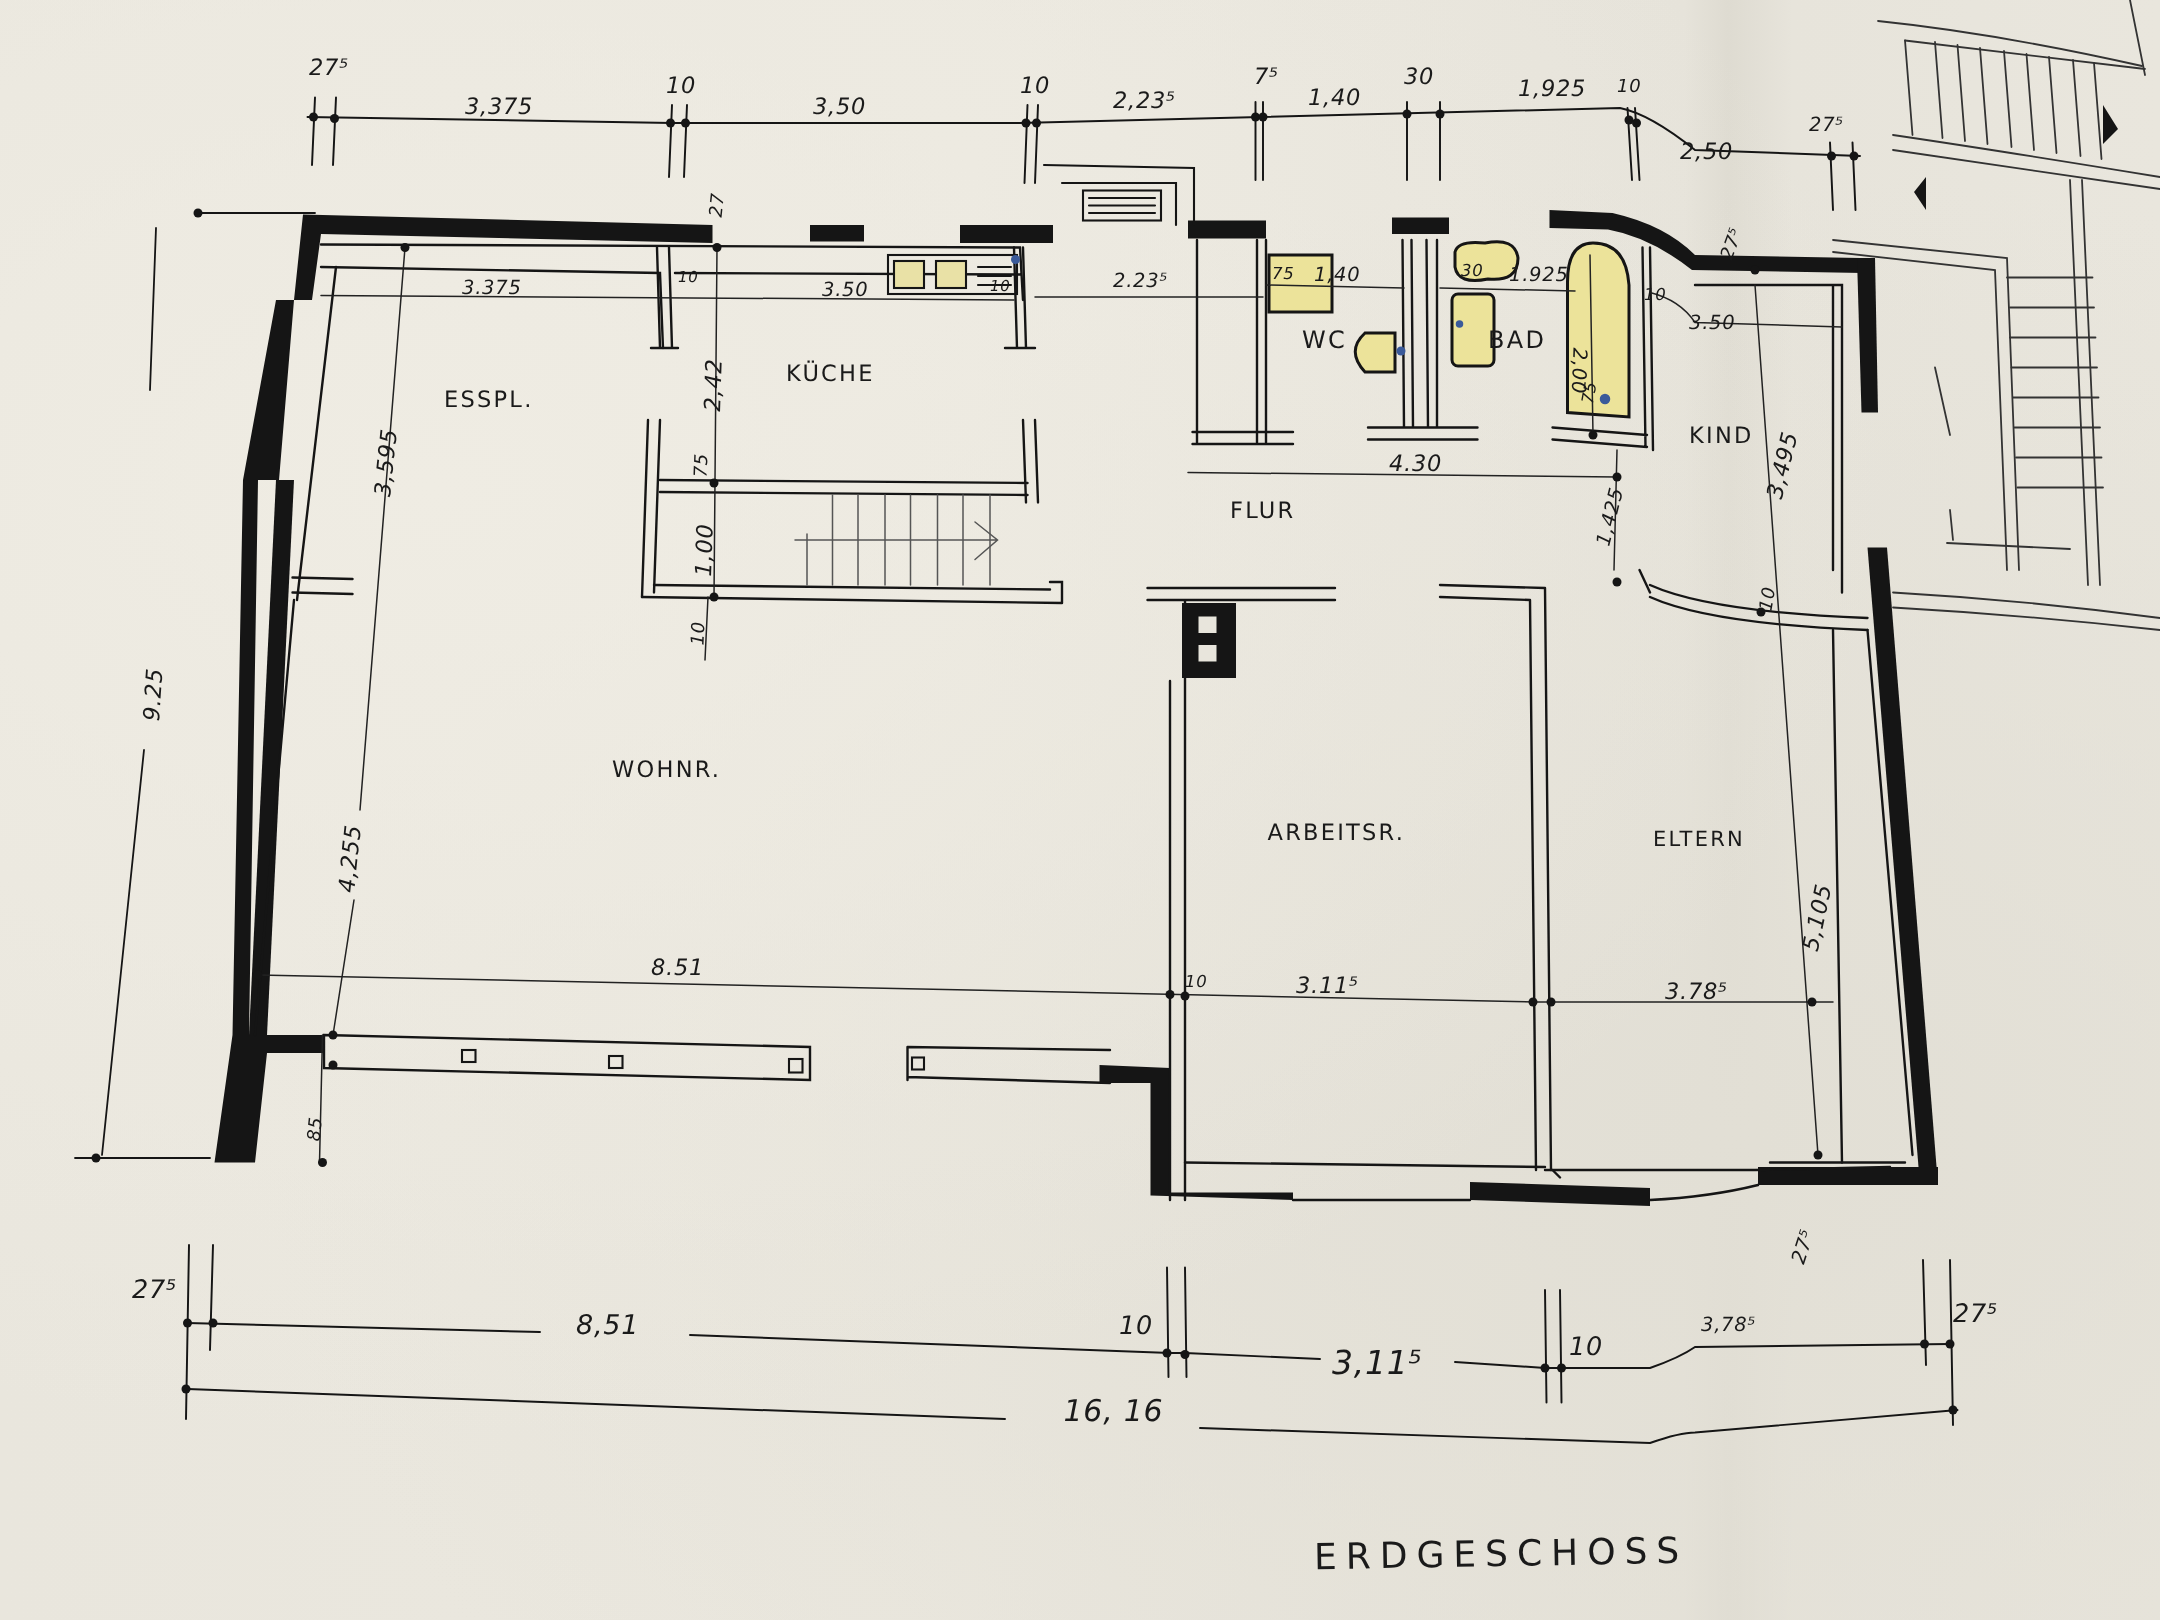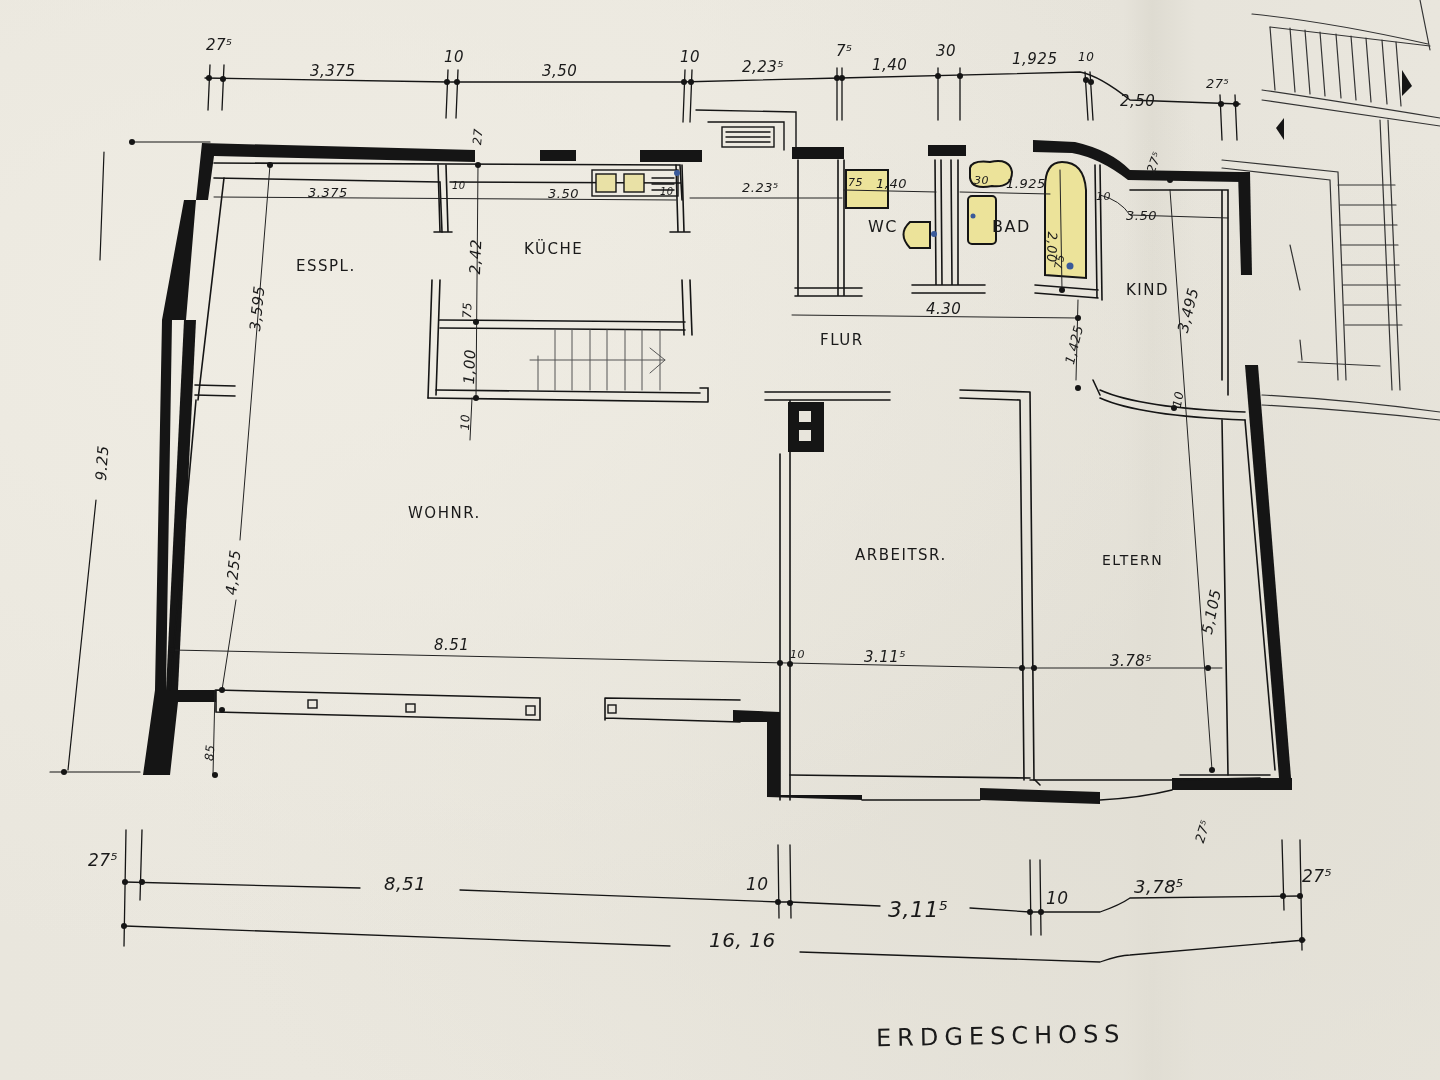--- a/index.html
+++ b/index.html
@@ -202,21 +202,21 @@
   </g>
 </svg>
 
 <div class="lbl room" style="left:296px;top:257px;">ESSPL.</div>
 <div class="lbl room" style="left:524px;top:240px;">KÜCHE</div>
 <div class="lbl room" style="left:868px;top:217px;font-size:16px;">WC</div>
 <div class="lbl room" style="left:992px;top:217px;font-size:16px;">BAD</div>
 <div class="lbl room" style="left:1126px;top:233px;margin-top:48px;">KIND</div>
 <div class="lbl room" style="left:820px;top:331px;">FLUR</div>
 <div class="lbl room" style="left:392px;top:504px;margin-left:16px;">WOHNR.</div>
-<div class="lbl room" style="left:845px;top:546px;margin-left:10px;">ARBEITSR.</div>
+<div class="lbl room" style="left:845px;top:546px;">ARBEITSR.</div>
 <div class="lbl room" style="left:1102px;top:552px;font-size:14px;">ELTERN</div>
 
 <div class="lbl dim" style="left:206px;top:36px;">27⁵</div>
 <div class="lbl dim" style="left:310px;top:62px;">3,375</div>
 <div class="lbl dim" style="left:444px;top:48px;">10</div>
 <div class="lbl dim" style="left:542px;top:62px;">3,50</div>
 <div class="lbl dim" style="left:680px;top:48px;">10</div>
 <div class="lbl dim" style="left:742px;top:58px;">2,23⁵</div>
 <div class="lbl dim" style="left:836px;top:42px;">7⁵</div>
 <div class="lbl dim" style="left:872px;top:56px;">1,40</div>
@@ -260,19 +260,19 @@
 <div class="lbl dim" style="left:434px;top:636px;">8.51</div>
 <div class="lbl dim" style="left:790px;top:648px;font-size:11px;">10</div>
 <div class="lbl dim" style="left:864px;top:648px;">3.11⁵</div>
 <div class="lbl dim" style="left:1110px;top:652px;">3.78⁵</div>
 
 <div class="lbl dim" style="left:88px;top:850px;font-size:17px;">27⁵</div>
 <div class="lbl dim" style="left:384px;top:873px;font-size:18px;">8,51</div>
 <div class="lbl dim" style="left:746px;top:874px;font-size:17px;">10</div>
 <div class="lbl dim" style="left:888px;top:897px;font-size:22px;">3,11⁵</div>
 <div class="lbl dim" style="left:1046px;top:888px;font-size:17px;">10</div>
-<div class="lbl dim" style="left:1134px;top:876px;font-size:18px;">3,78⁵</div>
+<div class="lbl dim" style="left:1134px;top:876px;font-size:13px;">3,78⁵</div>
 <div class="lbl dim" style="left:1302px;top:866px;font-size:17px;">27⁵</div>
 <div class="lbl dim" style="left:694px;top:928px;font-size:20px;margin-left:15px;">16, 16</div>
 
 <div class="lbl title" style="left:876px;top:1022px;transform:rotate(-1deg);">ERDGESCHOSS</div>
 
 </div>
 
 </body></html>

